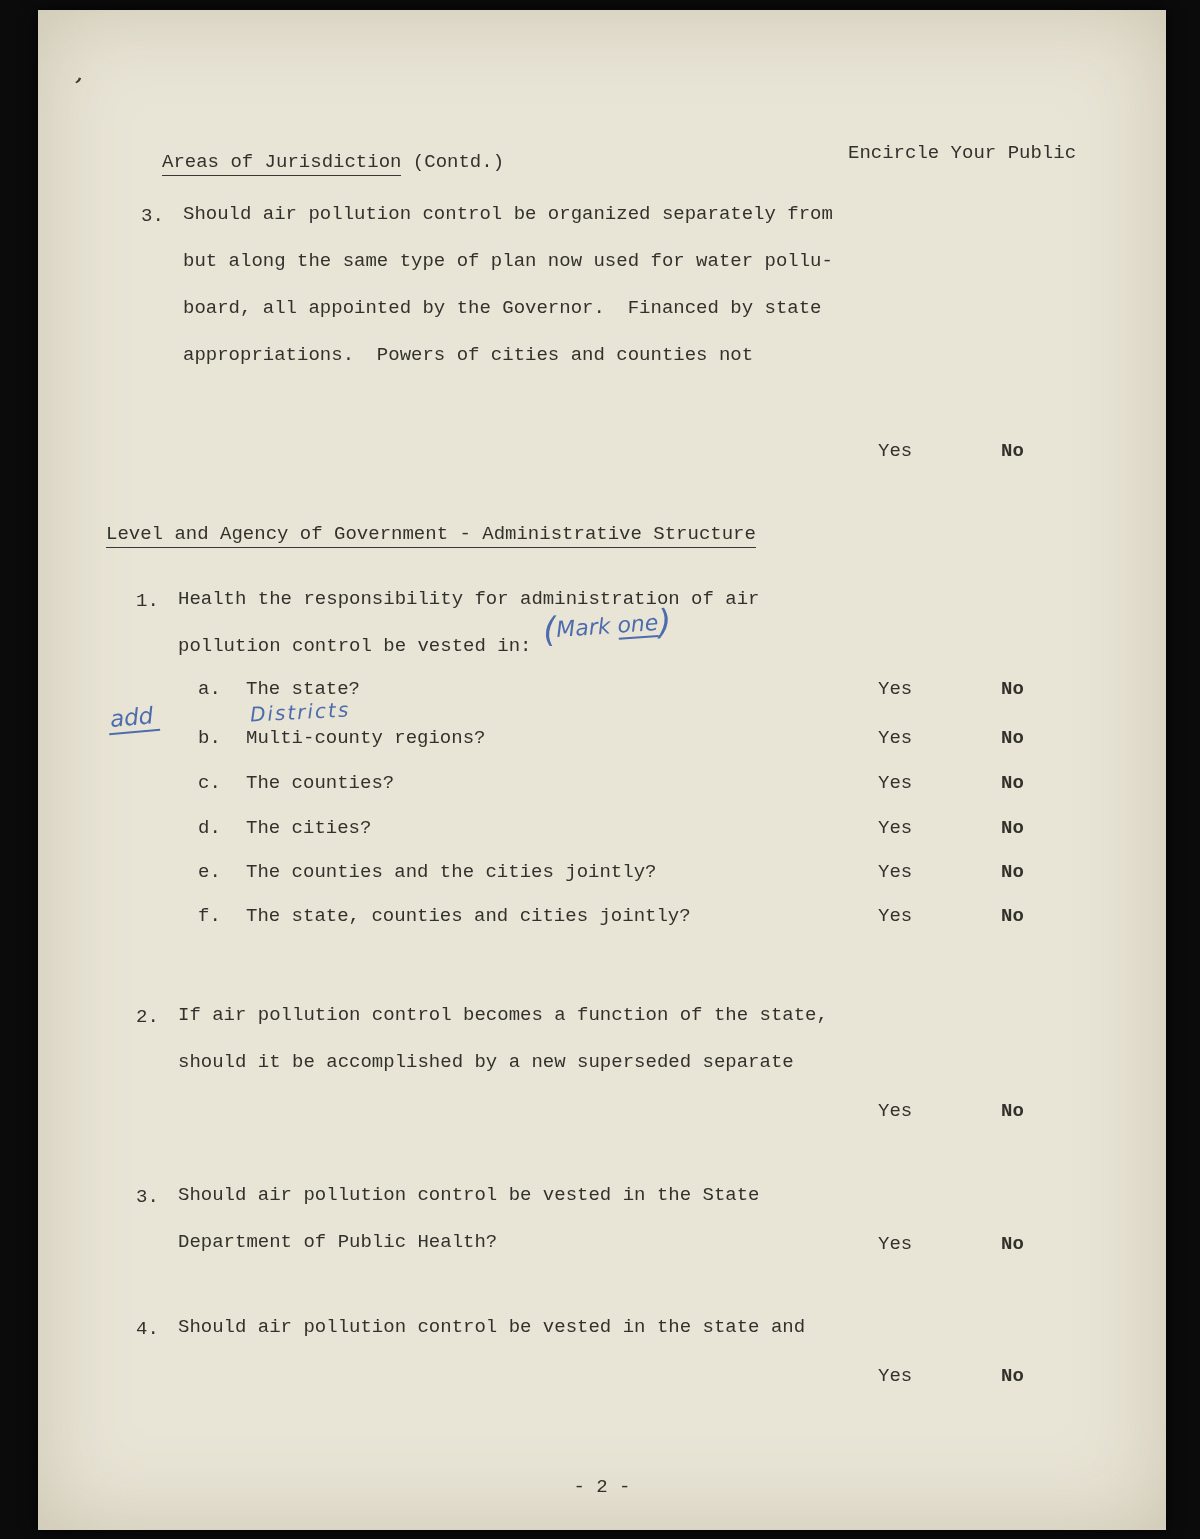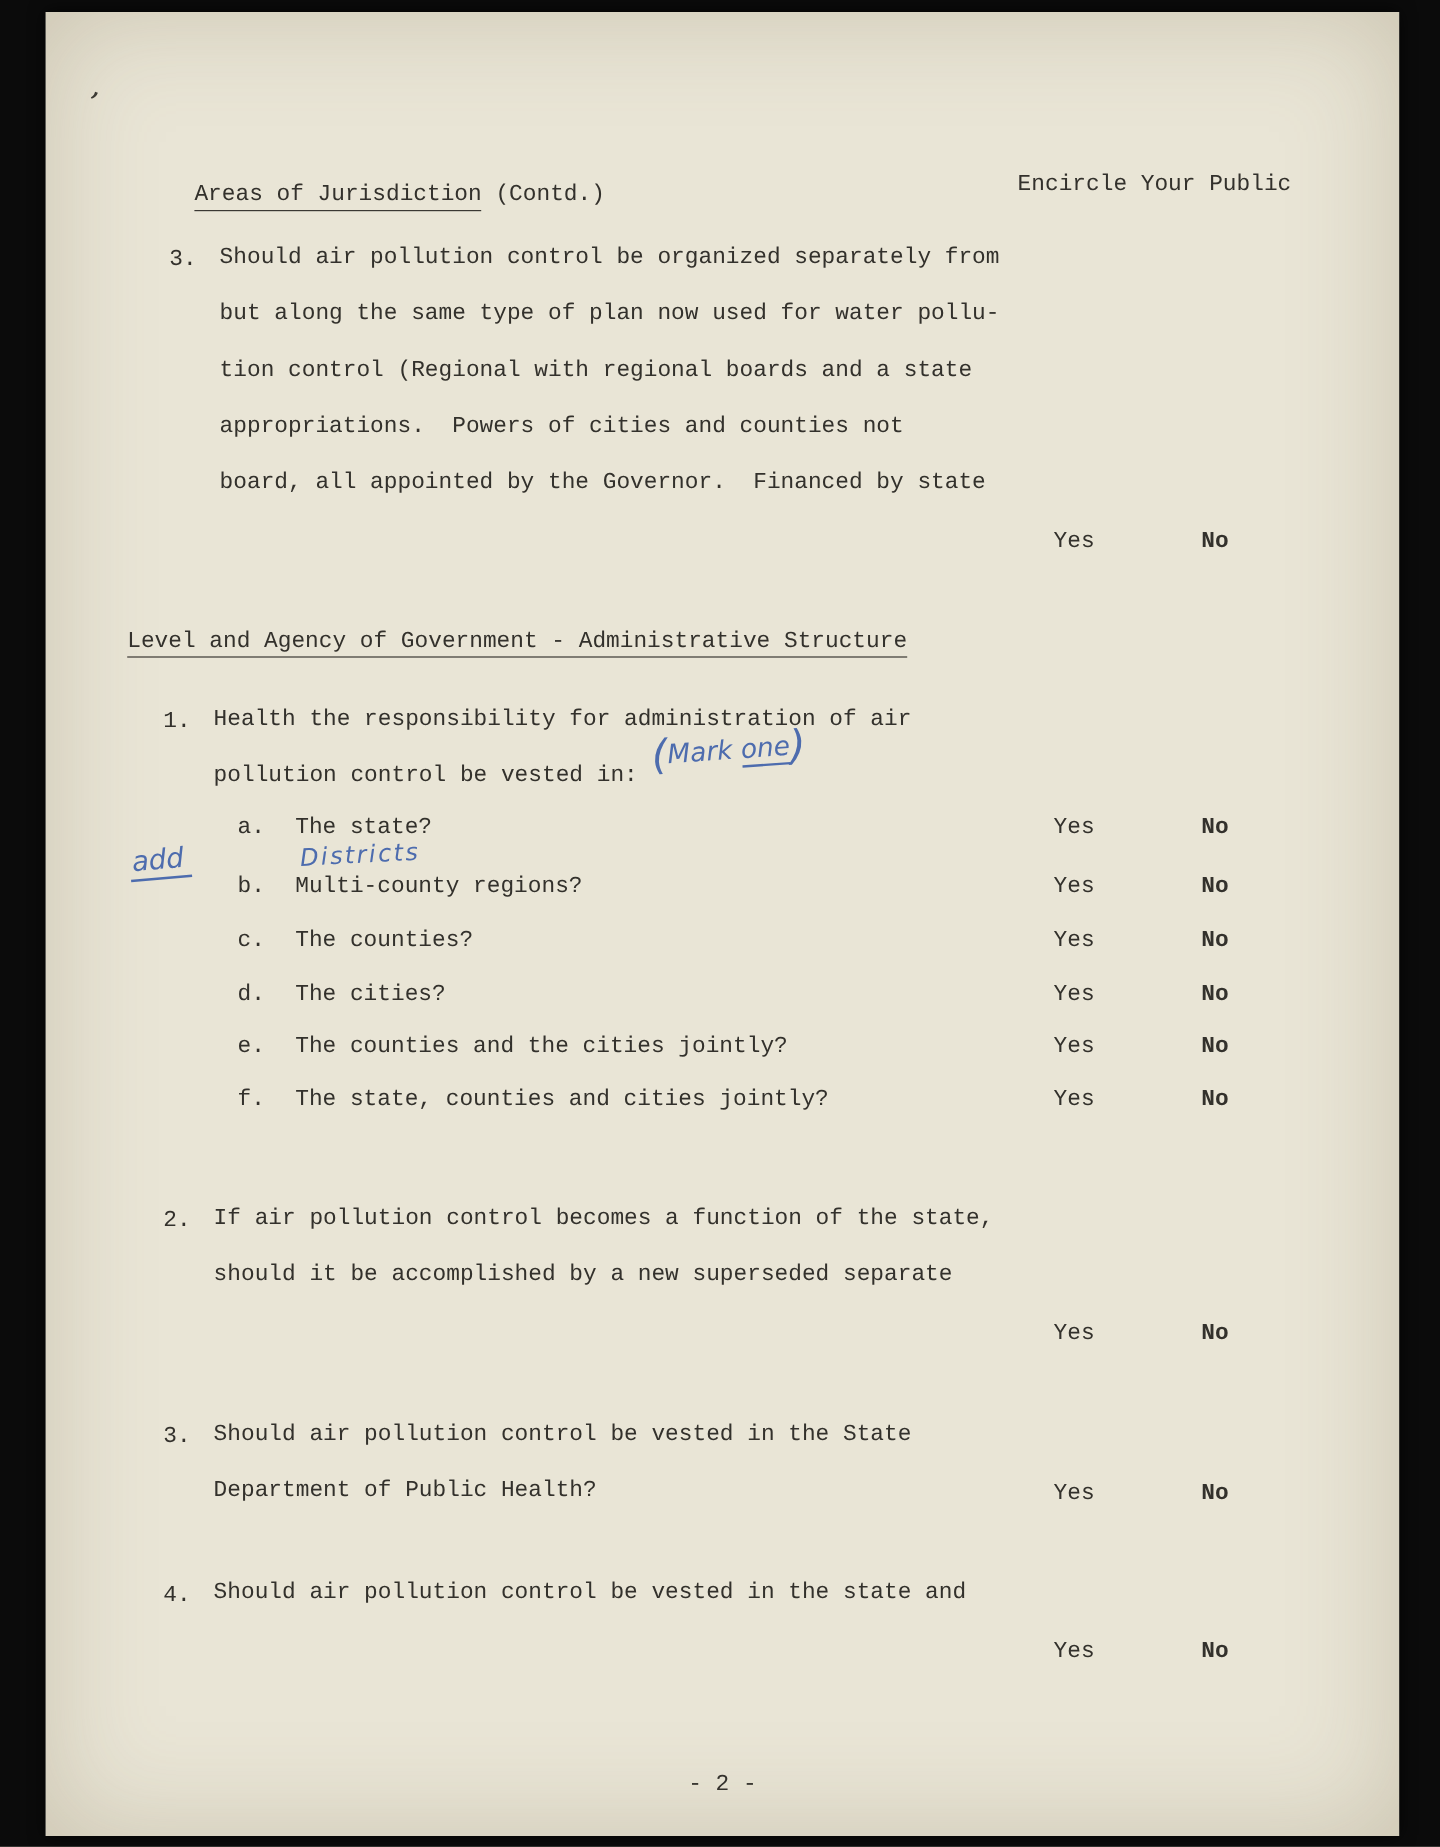--- a/index.html
+++ b/index.html
@@ -61,23 +61,22 @@
   <div class="abs tw" style="left:80px;top:141px;margin-left:44px;">
     <span class="underline">Areas of Jurisdiction</span><span> (Contd.)</span>
   </div>
   <div class="abs tw" style="left:810px;top:132px;">Encircle Your Public</div>
 
   <div class="q" style="left:103px;top:195px;">
     <div class="qnum">3.</div>
     <div>
       <div class="tline">Should air pollution control be organized separately from</div>
       <div class="tline">but along the same type of plan now used for water pollu-</div>
-      <div class="tline">tion control (Regional with regional boards and a state</div>
+      <div class="tline">board, all appointed by the Governor.  Financed by state</div>
       <div class="tline">appropriations.  Powers of cities and counties not</div>
-      <div class="tline">board, all appointed by the Governor.  Financed by state</div>
     </div>
   </div>
   <span class="ans ans-yes" style="top:430px;">Yes</span>
   <span class="ans ans-no" style="top:430px;">No</span>
 
   <div class="abs tw" style="left:68px;top:513px;">
     <span class="underline">Level and Agency of Government - Administrative Structure</span>
   </div>
 
   <div class="q" style="left:98px;top:580px;">

